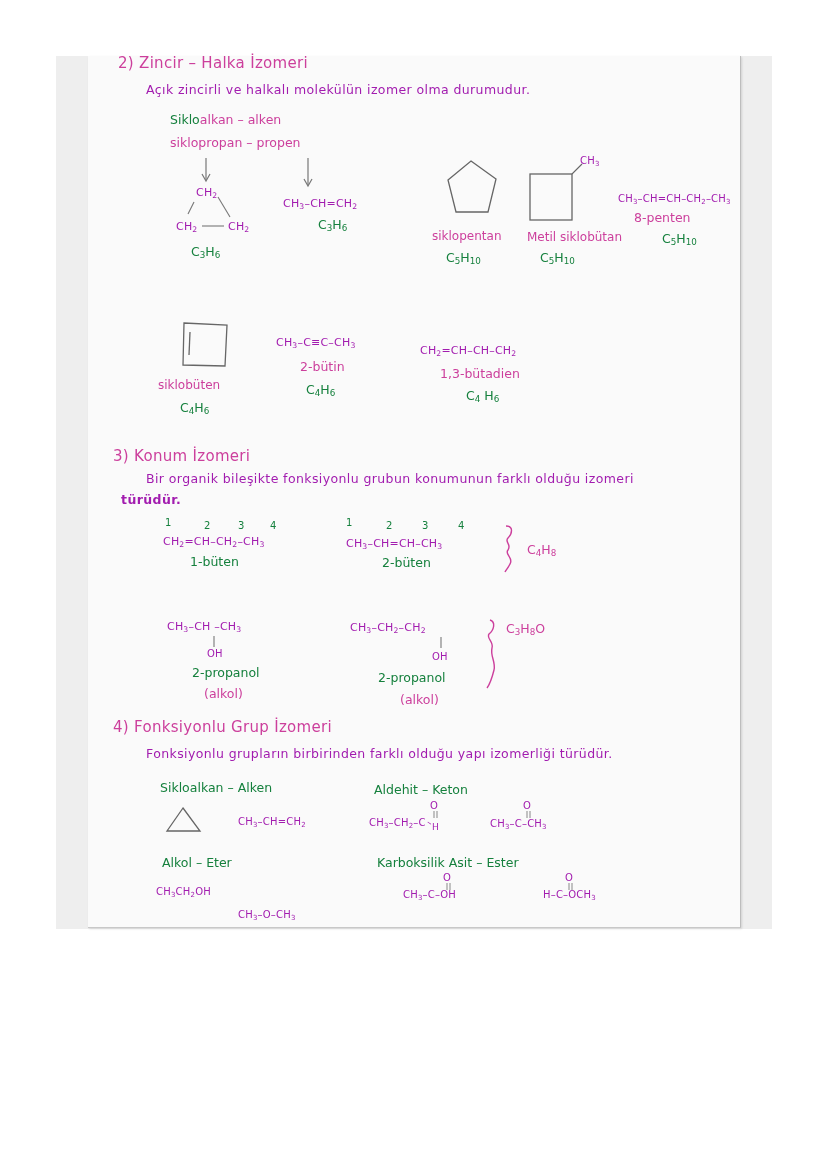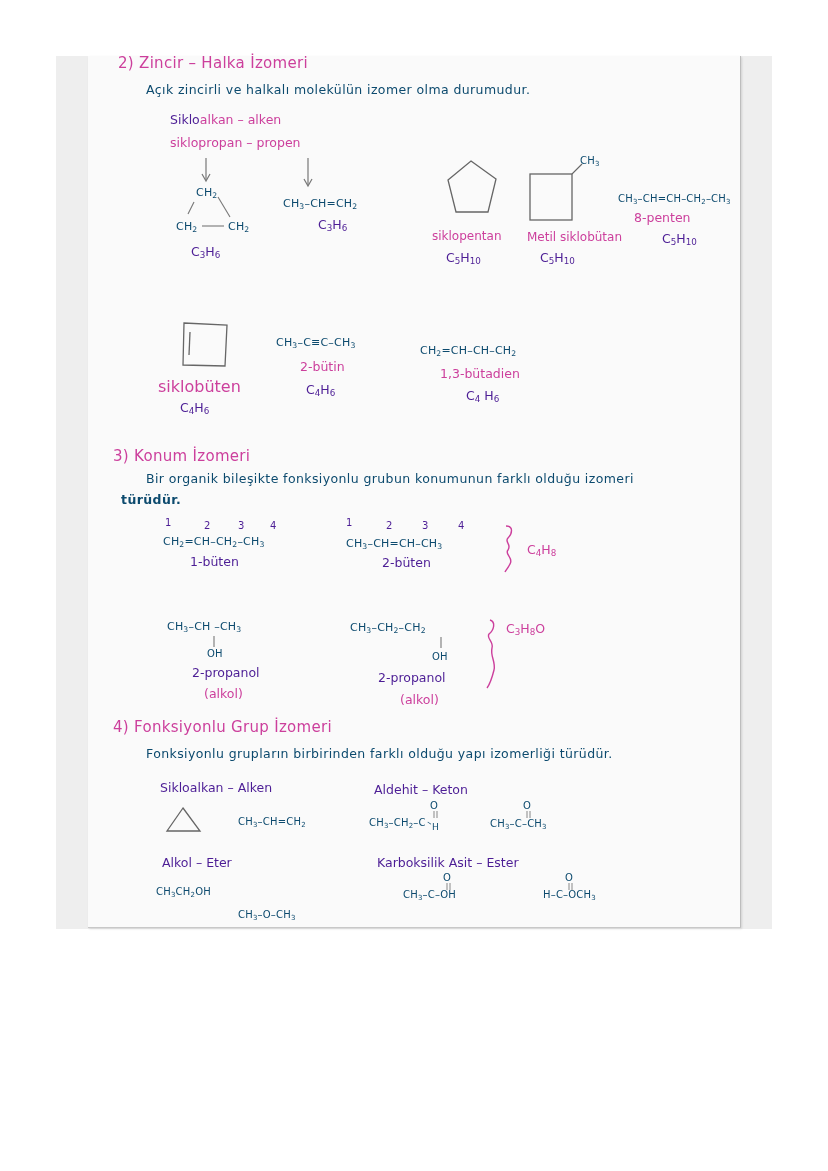--- a/index.html
+++ b/index.html
@@ -3,22 +3,22 @@
 <meta charset="utf-8">
 <style>
   html, body { margin:0; padding:0; background:#ffffff; }
   body { width:828px; height:1171px; position:relative; overflow:hidden;
          font-family:"DejaVu Sans", sans-serif; }
   .outer { position:absolute; left:56px; top:56px; width:716px; height:873px; background:#eeeeee; }
   .paper { position:absolute; left:88px; top:56px; width:652px; height:871px; background:#fafafa;
            border-right:1px solid #bdbdbd; border-bottom:1px solid #c8c8c8; box-shadow:1px 1px 2px rgba(0,0,0,0.12); }
   .t { position:absolute; white-space:nowrap; line-height:1; }
   .pink { color:#cc3f9c; }
-  .blue { color:#4c1d95; }
-  .gray { color:#0c4a6e; }
+  .blue { color:#15803d; }
+  .gray { color:#a21caf; }
   .h { font-size:15px; letter-spacing:0.3px; }
   .p { font-size:12.5px; letter-spacing:0.4px; }
   .f { font-size:11px; letter-spacing:0.2px; }
   .fs { font-size:10px; letter-spacing:0.2px; }
   .lbl { font-size:12.5px; }
   sub { font-size:0.7em; vertical-align:-0.25em; line-height:0; }
   svg { position:absolute; overflow:visible; }
   .num { font-size:10px; }
 </style>
 </head>
@@ -72,21 +72,21 @@
 <div class="t lbl blue" style="left:540px;top:252px;">C<sub>5</sub>H<sub>10</sub></div>
 
 <div class="t fs gray" style="left:618px;top:194px;">CH<sub>3</sub>–CH=CH–CH<sub>2</sub>–CH<sub>3</sub></div>
 <div class="t lbl pink" style="left:634px;top:212px;">8-penten</div>
 <div class="t lbl blue" style="left:662px;top:233px;">C<sub>5</sub>H<sub>10</sub></div>
 
 <svg style="left:180px;top:320px;" width="50" height="50">
   <polygon points="4,3 47,5 45,46 3,45" fill="none" stroke="#666" stroke-width="1.3"></polygon>
   <line x1="10" y1="12" x2="9" y2="35" stroke="#666" stroke-width="1.3"></line>
 </svg>
-<div class="t lbl pink" style="left:158px;top:379px;font-size:16px;">siklobüten</div>
+<div class="t lbl pink" style="left:158px;top:379px;font-size:12px;">siklobüten</div>
 <div class="t lbl blue" style="left:180px;top:402px;">C<sub>4</sub>H<sub>6</sub></div>
 
 <div class="t f gray" style="left:276px;top:337px;">CH<sub>3</sub>–C≡C–CH<sub>3</sub></div>
 <div class="t lbl pink" style="left:300px;top:361px;">2-bütin</div>
 <div class="t lbl blue" style="left:306px;top:384px;">C<sub>4</sub>H<sub>6</sub></div>
 
 <div class="t f gray" style="left:420px;top:345px;">CH<sub>2</sub>=CH–CH–CH<sub>2</sub></div>
 <div class="t lbl pink" style="left:440px;top:368px;">1,3-bütadien</div>
 <div class="t lbl blue" style="left:466px;top:390px;">C<sub>4</sub> H<sub>6</sub></div>
 

